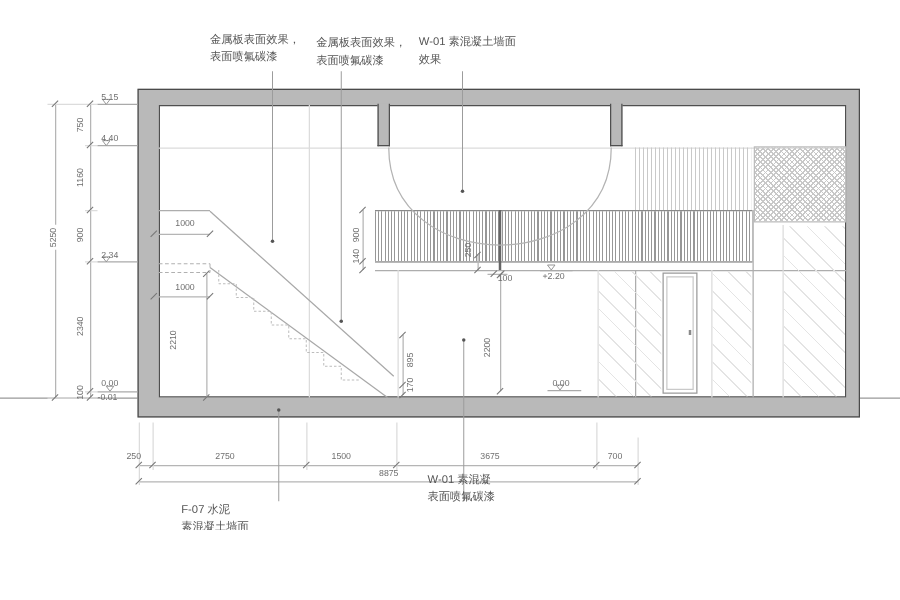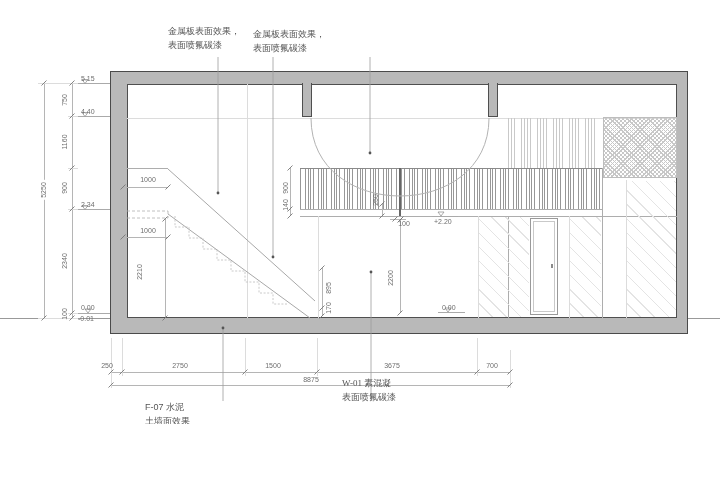--- a/index.html
+++ b/index.html
@@ -182,26 +182,30 @@
   </svg>
 
   <div class="ann" style="left:168px;top:24px;">
     <div>金属板表面效果，</div>
     <div>表面喷氟碳漆</div>
   </div>
   <div class="ann" style="left:253px;top:27px;">
     <div>金属板表面效果，</div>
     <div>表面喷氟碳漆</div>
   </div>
+  <div class="ann" style="left:335px;top:26px;">
+    <div>W-01 素混凝土墙面</div>
+    <div>效果</div>
+  </div>
 
   <div class="ann" style="left:145px;top:400px;">
     <div>F-07 水泥</div>
-    <div>土墙面效果</div>
-  </div>
-  <div class="ann" style="left:342px;top:376px;font-family:Liberation Serif, serif;">
+    <div>素混凝土墙面</div>
+  </div>
+  <div class="ann" style="left:342px;top:376px;">
     <div>W-01 素混凝</div>
     <div>表面喷氟碳漆</div>
   </div>
 
   <div class="t" style="left:81px;top:75px;">5.15</div>
   <div class="t" style="left:81px;top:108px;">4.40</div>
   <div class="t" style="left:81px;top:201px;">2.34</div>
   <div class="t" style="left:81px;top:304px;">0.00</div>
   <div class="t" style="left:78px;top:315px;">-0.01</div>
 

